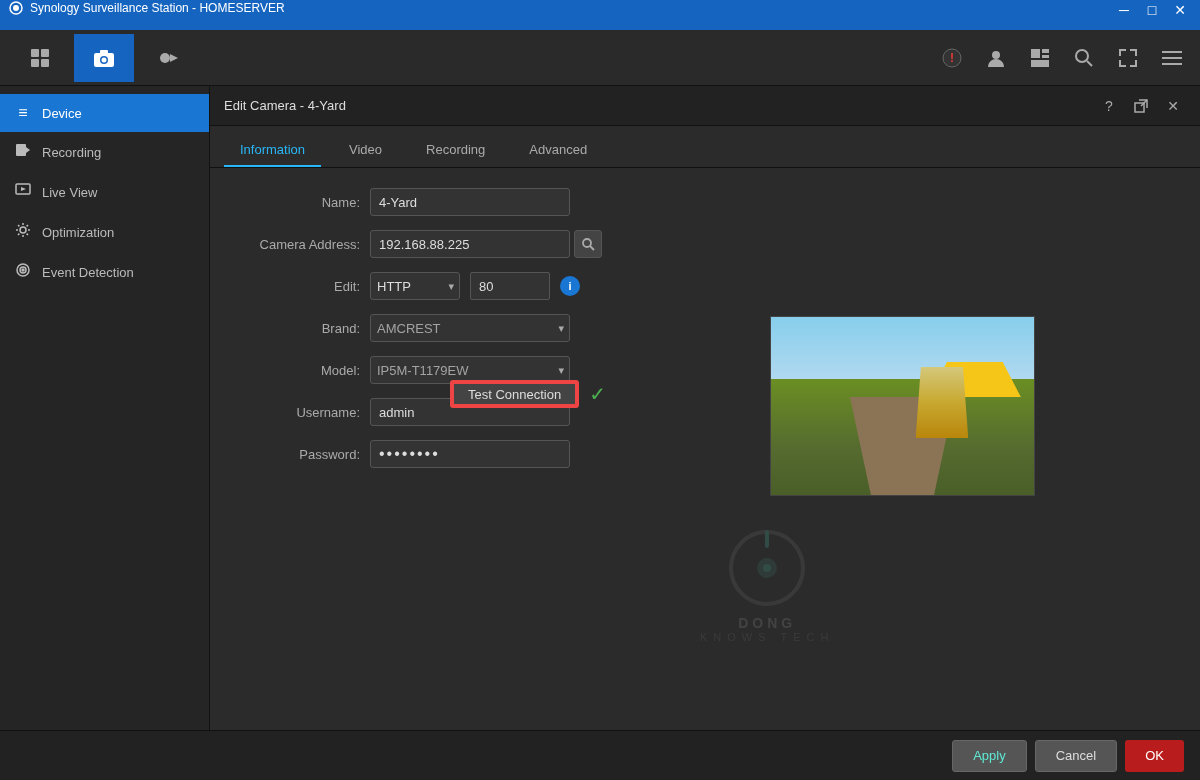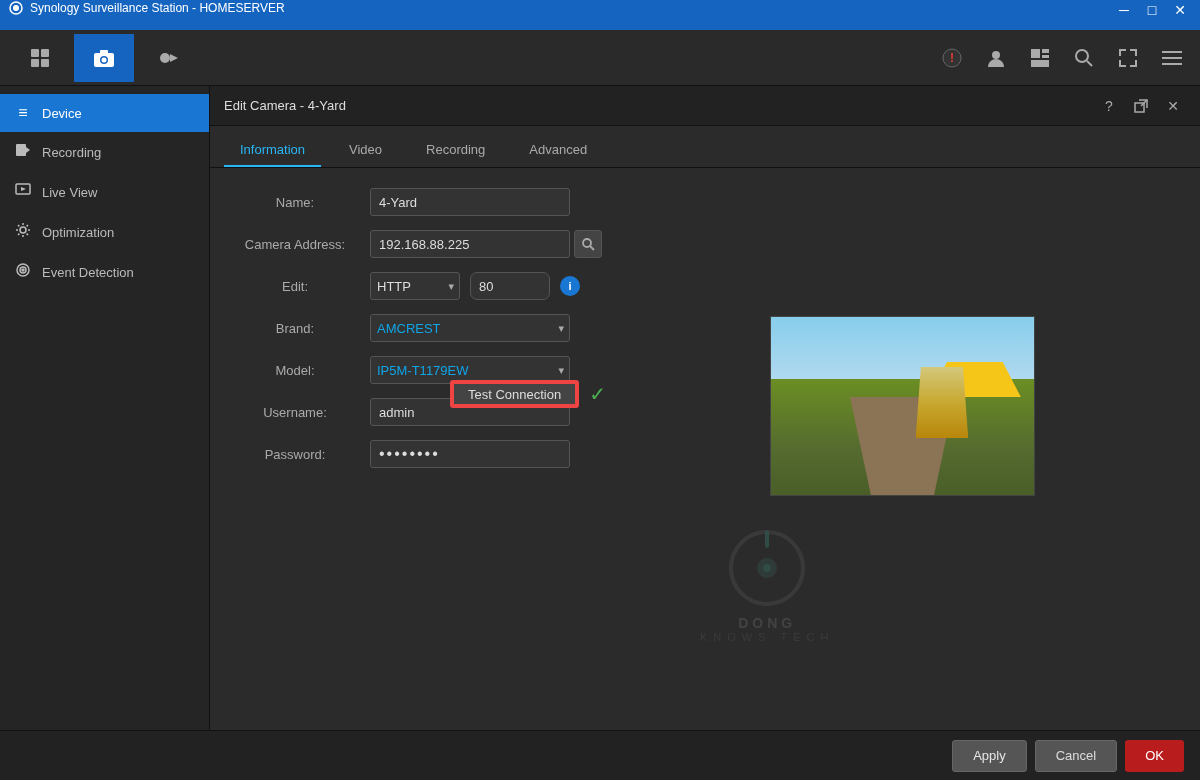--- a/index.html
+++ b/index.html
@@ -203,21 +203,21 @@
 
     
     .form-row {
       display: flex;
       align-items: center;
       margin-bottom: 14px;
       gap: 10px;
     }
     .form-label {
       width: 130px;
-      text-align: center;
+      text-align: right;
       color: #aaa;
       font-size: 13px;
       flex-shrink: 0;
     }
     .form-input {
       width: 200px;
       height: 28px;
       background: #333;
       border: 1px solid #555;
       border-radius: 3px;
@@ -272,21 +272,21 @@
       transform: translateY(-50%);
       pointer-events: none;
       color: #aaa;
       font-size: 11px;
     }
     .port-input {
       width: 80px;
       height: 28px;
       background: #333;
       border: 1px solid #555;
-      border-radius: 7px;
+      border-radius: 2px;
       color: #ddd;
       padding: 0 8px;
       font-size: 13px;
       outline: none;
     }
     .info-icon {
       width: 20px;
       height: 20px;
       background: #1976d2;
       border-radius: 50%;
@@ -299,21 +299,21 @@
       cursor: pointer;
     }
 
     
     .brand-select {
       width: 200px;
       height: 28px;
       background: #333;
       border: 1px solid #555;
       border-radius: 3px;
-      color: #0ea5e9;
+      color: #a3a3a3;
       padding: 0 6px;
       font-size: 13px;
       outline: none;
       appearance: none;
       -webkit-appearance: none;
       cursor: pointer;
     }
 
     
     .camera-preview-area {
@@ -422,21 +422,21 @@
     .bottom-btn {
       height: 32px;
       padding: 0 20px;
       border-radius: 3px;
       cursor: pointer;
       font-size: 13px;
       border: none;
     }
     .btn-apply {
       background: #555;
-      color: #e5e5e5;
+      color: #5eead4;
       border: 1px solid #666;
     }
     .btn-cancel {
       background: #555;
       color: #ddd;
       border: 1px solid #666;
     }
     .btn-ok {
       background: #b91c1c;
       color: #fff;

